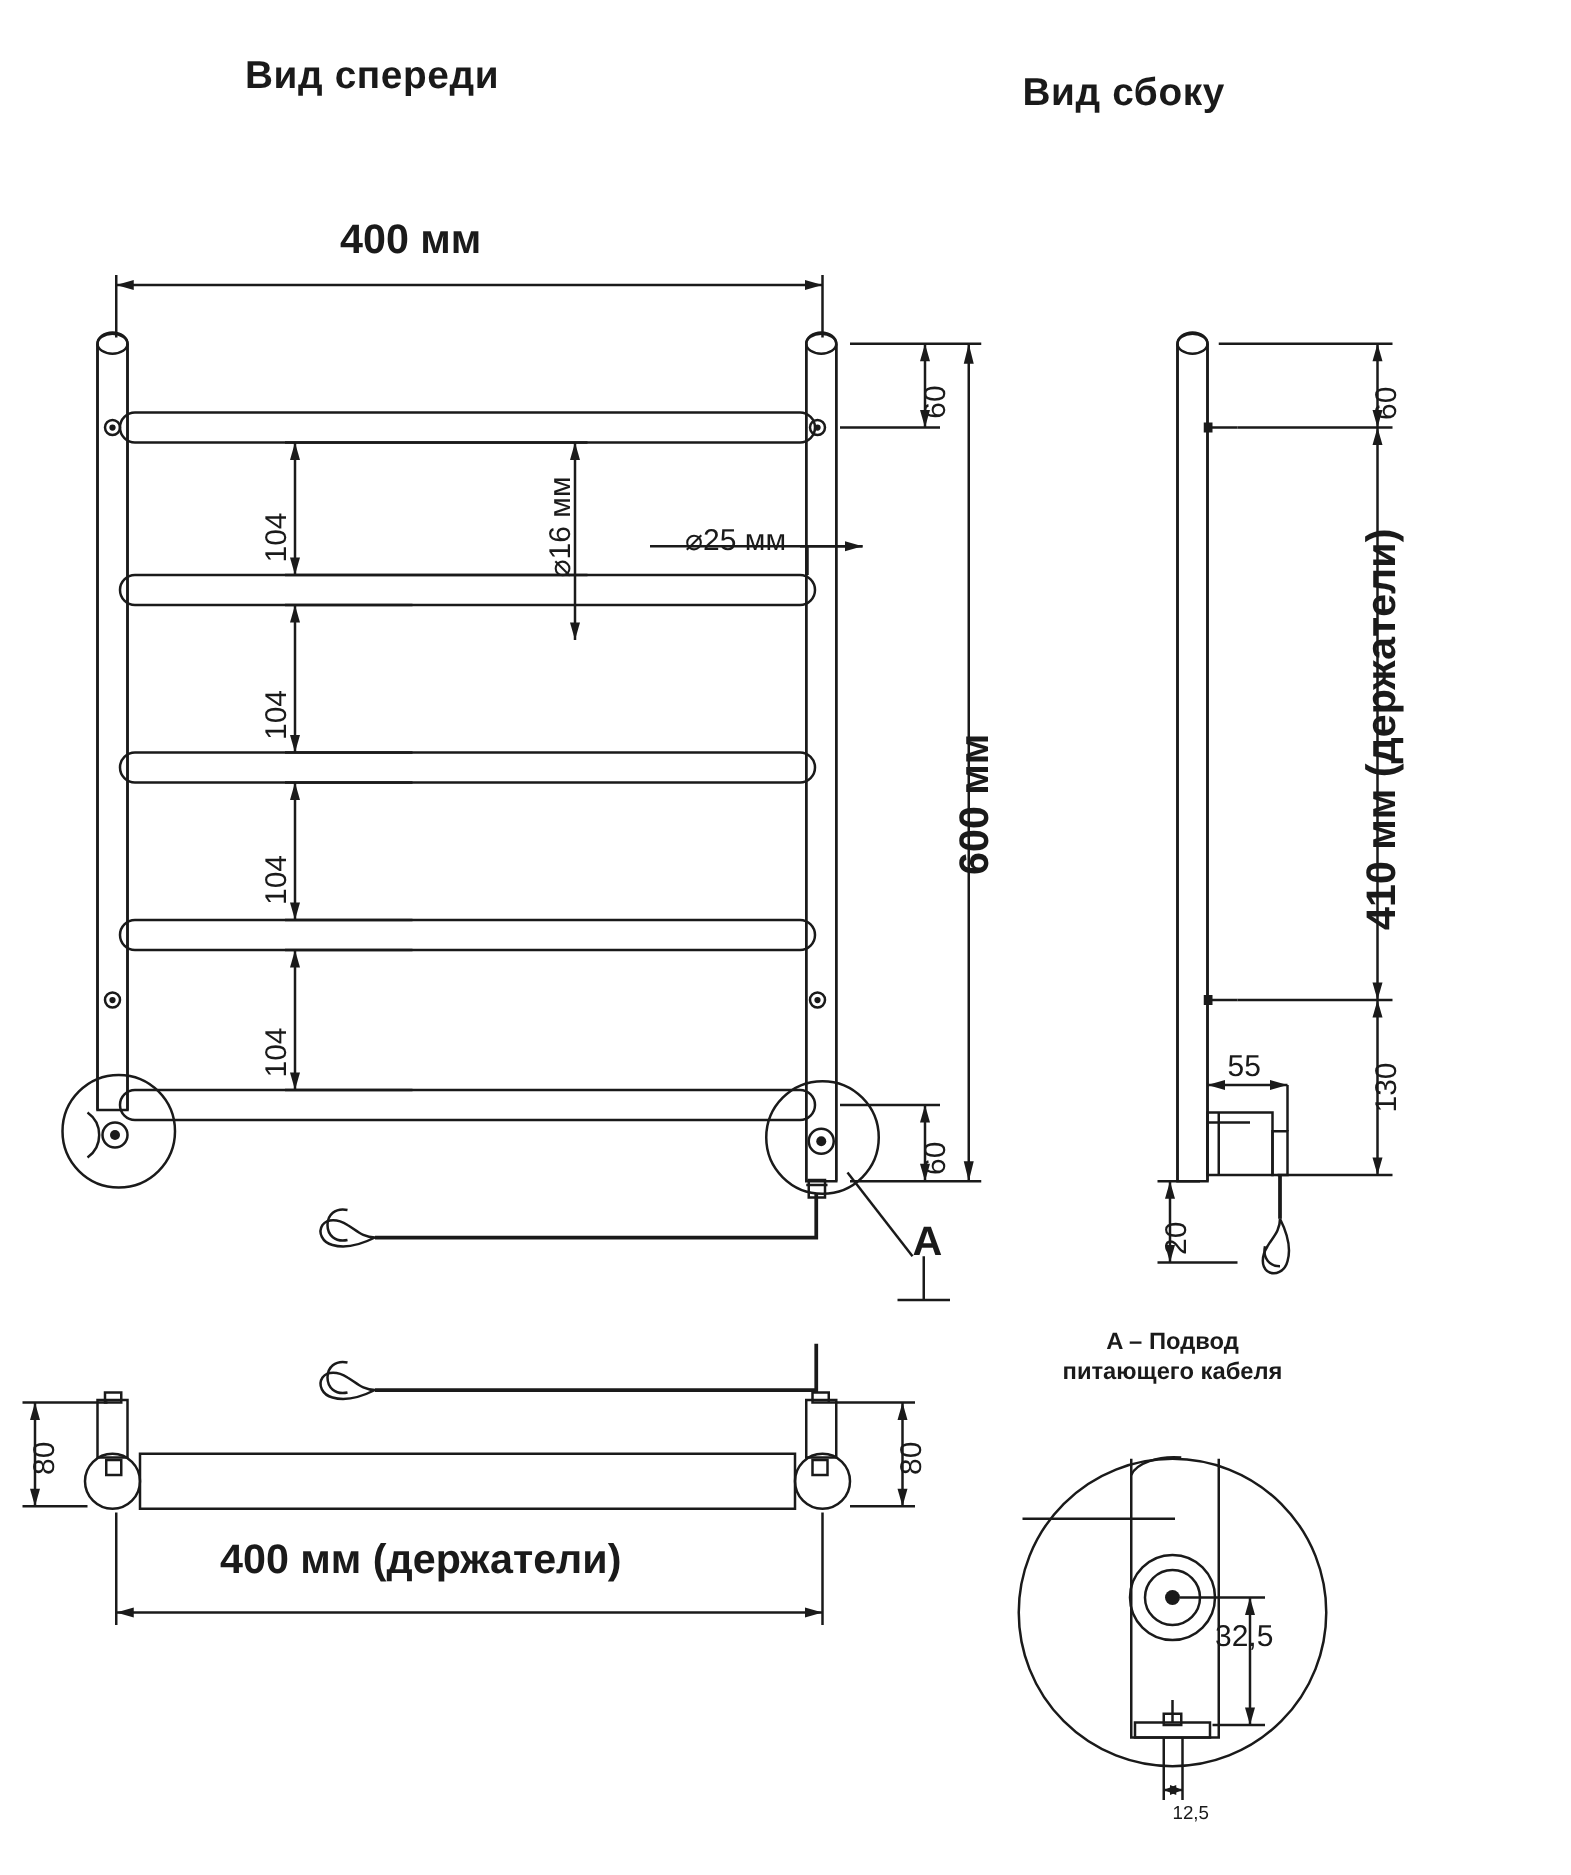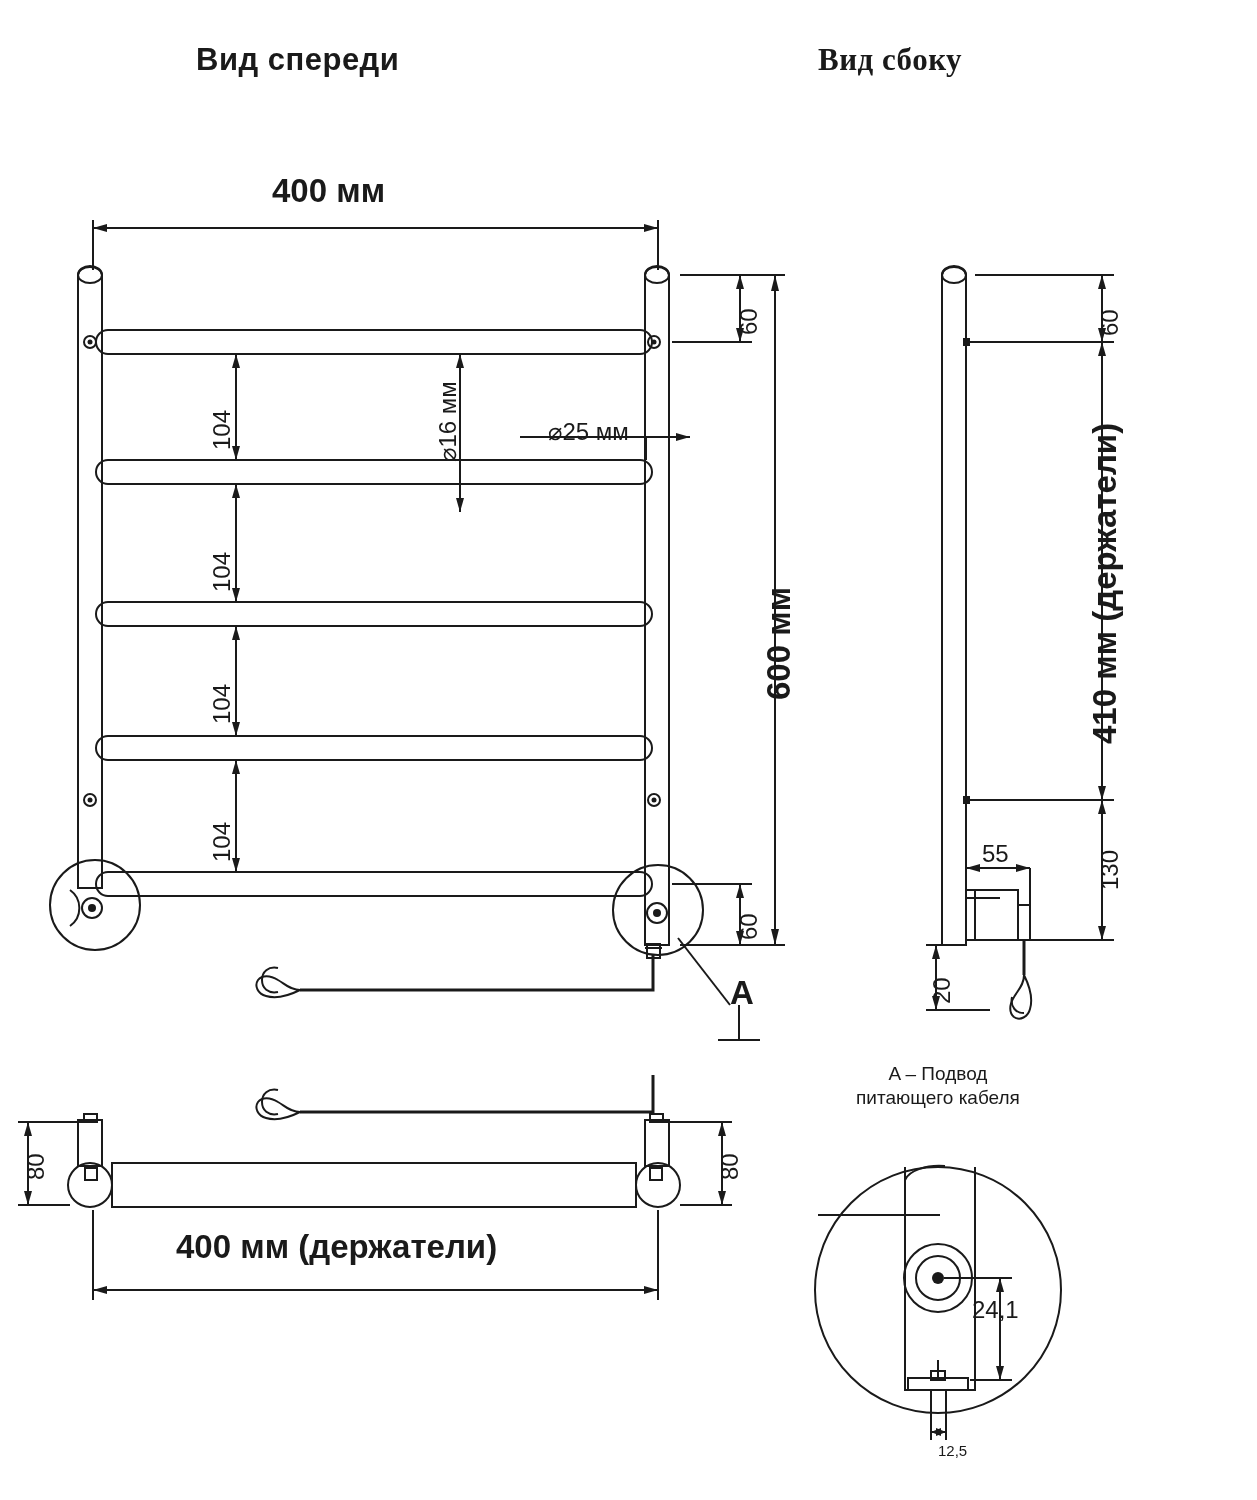--- a/index.html
+++ b/index.html
@@ -3,31 +3,31 @@
 <meta charset="utf-8">
 <style>
   html,body{margin:0;padding:0;background:#ffffff;}
   body{width:1257px;height:1500px;position:relative;font-family:"Liberation Sans",sans-serif;color:#1a1a1a;overflow:hidden;}
   .stage{position:absolute;left:0;top:0;width:1257px;height:1349px;}
   .t{position:absolute;white-space:nowrap;}
   .title{font-weight:bold;font-size:31px;letter-spacing:.5px;}
   .bigdim{font-weight:bold;font-size:33px;}
   .dim{font-size:24px;}
   .dimsm{font-size:15px;}
-  .note{font-weight:normal;font-size:19px;text-align:center;line-height:1.25;}
+  .note{font-weight:bold;font-size:19px;text-align:center;line-height:1.25;}
   .vert{transform-origin:0 0;}
   svg{position:absolute;left:0;top:0;overflow:visible;}
 </style>
 </head>
 <body>
 
 <div class="stage">
 
   <div class="t title" style="left:196px;top:42px;">Вид спереди</div>
-  <div class="t title" style="left:818px;top:42px;font-family:Liberation Serif, serif;">Вид сбоку</div>
+  <div class="t title" style="left:818px;top:56px;">Вид сбоку</div>
 
   <svg width="1257" height="1500">
     <g fill="none" stroke="#1a1a1a" stroke-width="2">
 
       <line x1="93" y1="228" x2="658" y2="228"></line>
       <line x1="93" y1="220" x2="93" y2="270"></line>
       <line x1="658" y1="220" x2="658" y2="270"></line>
       <polygon points="93,228 107,224 107,232" fill="#1a1a1a" stroke="none"></polygon>
       <polygon points="658,228 644,224 644,232" fill="#1a1a1a" stroke="none"></polygon>
 
@@ -257,16 +257,16 @@
   <div class="t bigdim vert" style="left:1086px;top:744px;transform:rotate(-90deg);">410 мм (держатели)</div>
   <div class="t dim vert" style="left:1096px;top:890px;transform:rotate(-90deg);">130</div>
   <div class="t dim" style="left:982px;top:840px;">55</div>
   <div class="t dim vert" style="left:928px;top:1004px;transform:rotate(-90deg);">20</div>
 
   <div class="t note" style="left:816px;top:1062px;width:244px;">
     <span>A – Подвод</span><br>
     <span>питающего кабеля</span>
   </div>
 
-  <div class="t dim" style="left:972px;top:1296px;">24,1</div>
+  <div class="t dim" style="left:972px;top:1296px;">32,5</div>
   <div class="t dimsm" style="left:938px;top:1442px;">12,5</div>
 
 </div>
 
 </body></html>

